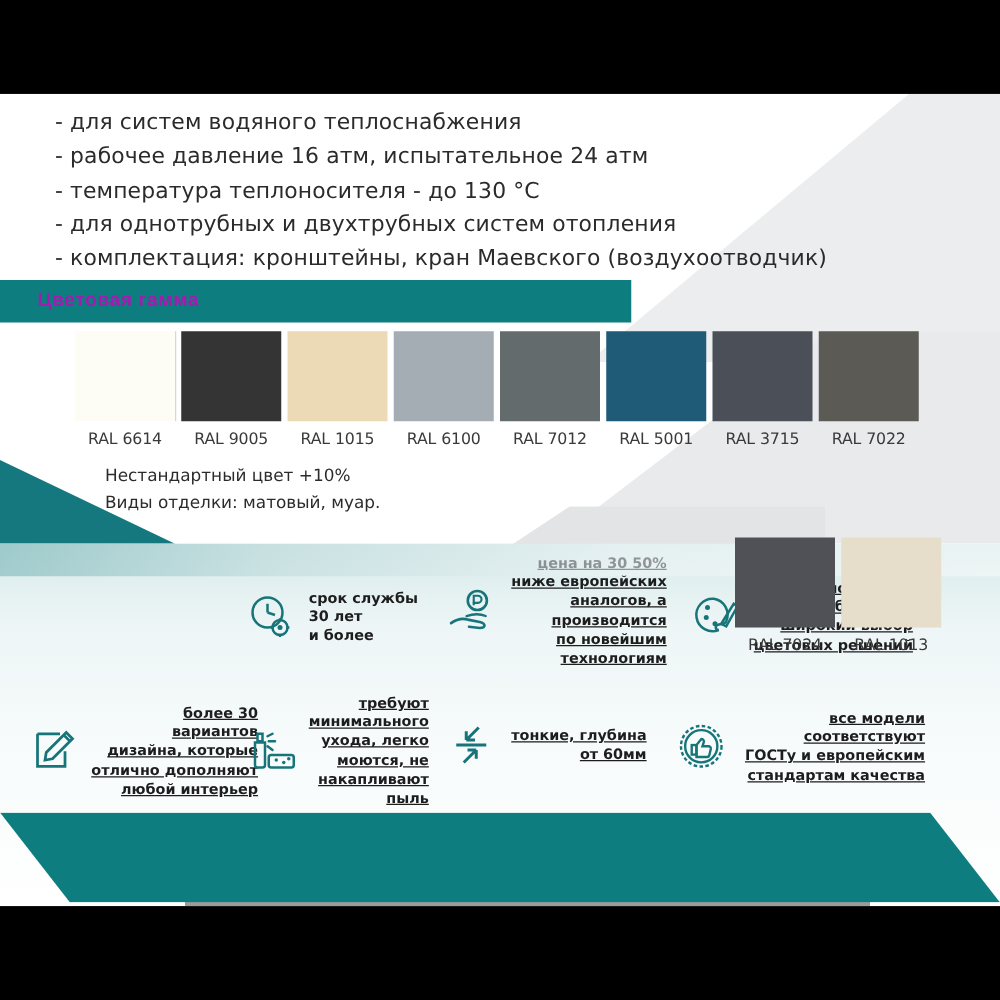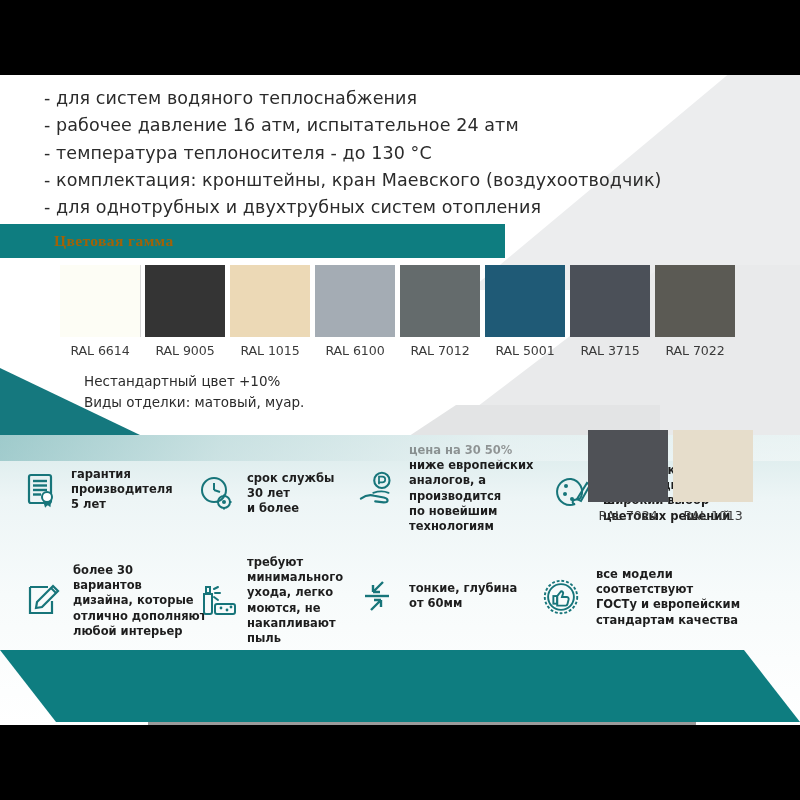--- a/index.html
+++ b/index.html
@@ -24,22 +24,22 @@
     background:#e3e4e5;
     clip-path:polygon(100% 0,100% 100%,0 100%,40% 0);}
 
   
   .specs{position:absolute;left:44px;top:10px;width:600px;z-index:10;}
   .spec-line{font-size:17.5px;color:#2b2b2b;line-height:1.56;white-space:nowrap;
     font-family:"DejaVu Sans",sans-serif;letter-spacing:.1px;}
 
   
   .band{position:absolute;left:0;top:149px;width:505px;height:34px;background:#0e7d80;z-index:12;}
-  .band-label{position:absolute;left:30px;top:157px;font-size:15.5px;font-weight:bold;color:#a16207;
-    letter-spacing:.4px;z-index:13;font-family:Liberation Serif, serif;margin-left:24px;}
+  .band-label{position:absolute;left:30px;top:157px;font-size:15.5px;font-weight:bold;color:#a21caf;
+    letter-spacing:.4px;z-index:13;font-family:Liberation Sans, sans-serif;}
 
   
   .sw-row{position:absolute;z-index:14;display:flex;align-items:flex-start;}
   .sw-row1{left:60px;top:190px;gap:5px;}
   .sw-row2{left:588px;top:355px;gap:5px;}
   .sw{width:80px;}
   .sw-chip{width:80px;height:72px;}
   .sw-label{margin-top:6px;text-align:center;font-size:12.6px;color:#3a3a3a;
     font-family:"DejaVu Sans",sans-serif;white-space:nowrap;letter-spacing:-.1px;}
 
@@ -57,21 +57,21 @@
     background:linear-gradient(180deg,#d8eaea 0%,#edf5f6 22%,#f7fbfb 55%,#ffffff 100%);z-index:8;}
   .feat-gloss{position:absolute;left:0;top:360px;width:800px;height:26px;
     background:linear-gradient(90deg,#6fb0b2 0%,#bcd9da 28%,#eef5f6 62%,#f7fafa 100%);
     opacity:.55;z-index:9;}
 
   .fgrid{position:absolute;left:0;top:0;width:800px;height:290px;z-index:20;}
   .feat{position:absolute;display:flex;align-items:center;gap:9px;}
   .feat-ico{flex:0 0 auto;width:42px;height:42px;display:flex;align-items:center;justify-content:center;}
   .feat-txt{font-size:11.5px;line-height:1.32;color:#1d1d1d;font-weight:bold;
     font-family:"DejaVu Sans",sans-serif;white-space:pre-line;}
-  .t-center{text-align:left;}
+  .t-center{text-align:right;text-decoration:underline;}
   .t-left{text-align:left;}
 
   
   .footer-band{position:absolute;left:0;top:575px;width:800px;height:72px;background:#0e7d80;
     clip-path:polygon(0 0,93% 0,100% 100%,7% 100%);z-index:30;}
   .footer-shadow{position:absolute;left:148px;top:645px;width:548px;height:7px;background:#9b9b9b;z-index:29;}
   .bg-rt{position:absolute;right:0;top:560px;width:200px;height:90px;background:#f0f1f1;z-index:5;}
   .bg-lt{position:absolute;left:0;top:560px;width:60px;height:90px;background:#ffffff;z-index:5;}
 </style>
 </head>
@@ -82,22 +82,22 @@
   <div class="page">
 
     <div class="wedge-ur"></div>
     <div class="wedge-mid"></div>
     <div class="wedge-low"></div>
 
     <div class="specs">
       <div class="spec-line">- для систем водяного теплоснабжения</div>
       <div class="spec-line">- рабочее давление 16 атм, испытательное 24 атм</div>
       <div class="spec-line">- температура теплоносителя - до 130 °C</div>
+      <div class="spec-line">- для однотрубных и двухтрубных систем отопления</div>
       <div class="spec-line">- комплектация: кронштейны, кран Маевского (воздухоотводчик)</div>
-      <div class="spec-line">- для однотрубных и двухтрубных систем отопления</div>
     </div>
 
     <div class="band"></div>
     <div class="band-label">Цветовая гамма</div>
 
     <div class="sw-row sw-row1">
       <div class="sw">
         <div class="sw-chip" style="background:#fdfdf5;border-right:1px solid #d7d7d7;"></div>
         <div class="sw-label">RAL 6614</div>
       </div>
@@ -145,36 +145,20 @@
     <div class="tri-left"></div>
     <div class="notes">
       <div class="note-line">Нестандартный цвет +10%</div>
       <div class="note-line">Виды отделки: матовый, муар.</div>
     </div>
 
     <div class="feat-gloss"></div>
     <div class="features">
       <div class="fgrid">
 
-        <div class="feat" style="left:20px;top:32px;width:180px;">
-          <span class="feat-ico">
-            <svg width="38" height="38" viewBox="0 0 38 38">
-              <rect x="7" y="4" width="22" height="28" rx="2" fill="none" stroke="#17757a" stroke-width="2.2"></rect>
-              <line x1="11" y1="10" x2="25" y2="10" stroke="#17757a" stroke-width="2.4"></line>
-              <line x1="11" y1="14.5" x2="25" y2="14.5" stroke="#17757a" stroke-width="2.4"></line>
-              <line x1="11" y1="19" x2="25" y2="19" stroke="#17757a" stroke-width="2.4"></line>
-              <line x1="11" y1="23.5" x2="19" y2="23.5" stroke="#17757a" stroke-width="2.4"></line>
-              <circle cx="25" cy="26" r="5" fill="#fff" stroke="#17757a" stroke-width="2"></circle>
-              <path d="M22 30 l1.5 5 2-2.2 2.2 1.8 0.5-5" fill="none" stroke="#17757a" stroke-width="1.8"></path>
-            </svg>
-          </span>
-          <span class="feat-txt t-center">гарантия
-производителя
-5 лет</span>
-        </div>
 
         <div class="feat" style="left:196px;top:36px;width:180px;">
           <span class="feat-ico">
             <svg width="40" height="40" viewBox="0 0 40 40">
               <circle cx="17" cy="16" r="12" fill="none" stroke="#17757a" stroke-width="2"></circle>
               <line x1="17" y1="16" x2="17" y2="9" stroke="#17757a" stroke-width="2"></line>
               <line x1="17" y1="16" x2="23" y2="18" stroke="#17757a" stroke-width="2"></line>
               <circle cx="27" cy="28" r="6" fill="none" stroke="#17757a" stroke-width="2"></circle>
               <circle cx="27" cy="28" r="2" fill="#17757a"></circle>
               <g stroke="#17757a" stroke-width="2">

